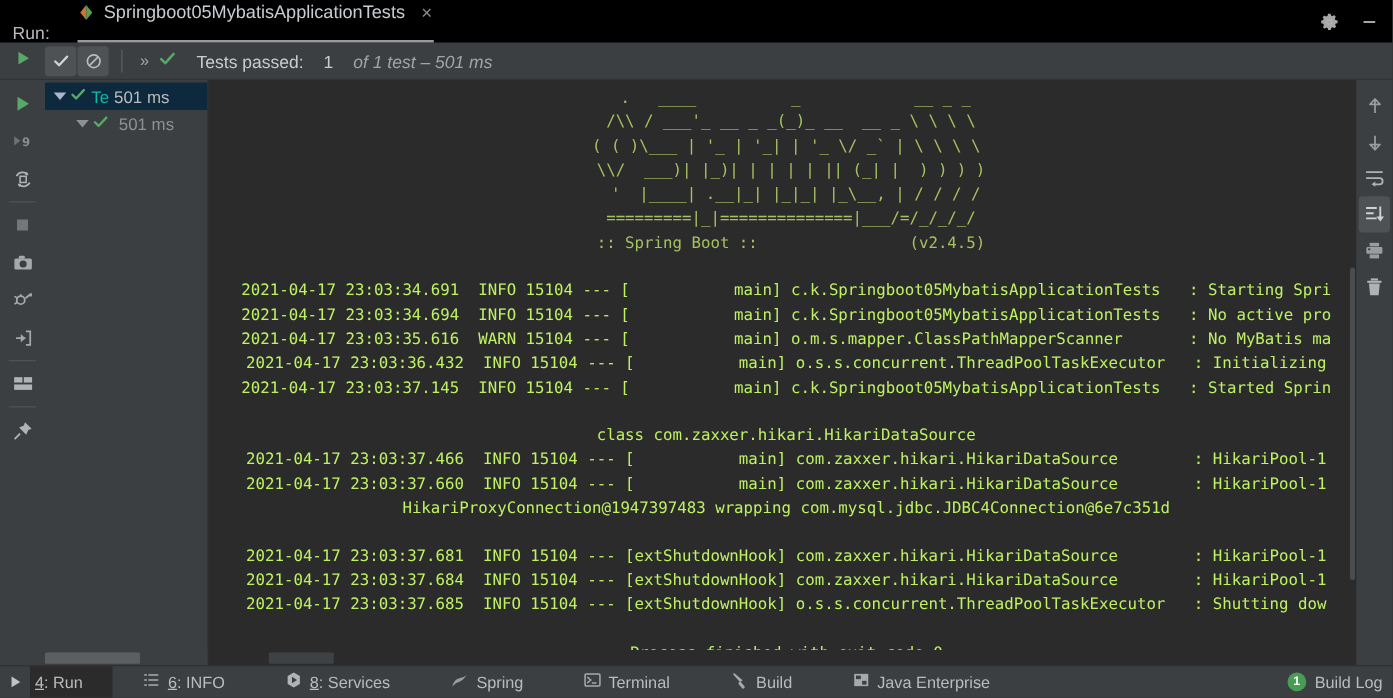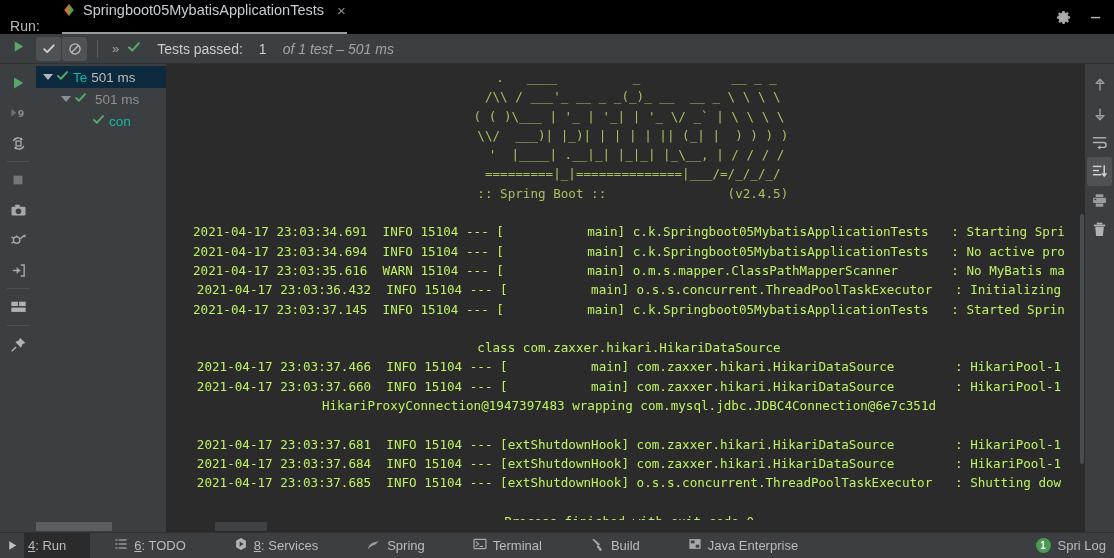--- a/index.html
+++ b/index.html
@@ -361,28 +361,20 @@
           </span>
         <span class="tree-check">
           <svg width="13" height="13" viewBox="0 0 16 16">
               <path d="M2.4 8.4 L6 12 L13.6 3.8" stroke="#59a869" stroke-width="2.3" fill="none" stroke-linecap="round" stroke-linejoin="round"></path>
             </svg>
         </span>
         <span class="tree-label dim"></span>
         <span class="tree-time dim">501 ms</span>
       </div>
 
-      <div class="tree-row" style="padding-left:56px;">
-        <span class="tree-check">
-          <svg width="13" height="13" viewBox="0 0 16 16">
-              <path d="M2.4 8.4 L6 12 L13.6 3.8" stroke="#59a869" stroke-width="2.3" fill="none" stroke-linecap="round" stroke-linejoin="round"></path>
-            </svg>
-        </span>
-        <span class="tree-label">con</span>
-      </div>
 
     </div>
     <div class="tree-hscroll">
       <div class="thumb"></div>
     </div>
   </div>
 
   <div class="console-wrap">
     <div class="console">
       <div class="console-text" id="console-text"><span class="ln banner">  .   ____          _            __ _ _</span><span class="ln banner"> /\\ / ___'_ __ _ _(_)_ __  __ _ \ \ \ \</span><span class="ln banner">( ( )\___ | '_ | '_| | '_ \/ _` | \ \ \ \</span><span class="ln banner"> \\/  ___)| |_)| | | | | || (_| |  ) ) ) )</span><span class="ln banner">  '  |____| .__|_| |_|_| |_\__, | / / / /</span><span class="ln banner"> =========|_|==============|___/=/_/_/_/</span><span class="ln banner"> :: Spring Boot ::                (v2.4.5)</span><span class="ln logline">&nbsp;</span><span class="ln logline">2021-04-17 23:03:34.691  INFO 15104 --- [           main] c.k.Springboot05MybatisApplicationTests   : Starting Spri</span><span class="ln logline">2021-04-17 23:03:34.694  INFO 15104 --- [           main] c.k.Springboot05MybatisApplicationTests   : No active pro</span><span class="ln logline">2021-04-17 23:03:35.616  WARN 15104 --- [           main] o.m.s.mapper.ClassPathMapperScanner       : No MyBatis ma</span><span class="ln logline">2021-04-17 23:03:36.432  INFO 15104 --- [           main] o.s.s.concurrent.ThreadPoolTaskExecutor   : Initializing</span><span class="ln logline">2021-04-17 23:03:37.145  INFO 15104 --- [           main] c.k.Springboot05MybatisApplicationTests   : Started Sprin</span><span class="ln logline">&nbsp;</span><span class="ln logline">class com.zaxxer.hikari.HikariDataSource</span><span class="ln logline">2021-04-17 23:03:37.466  INFO 15104 --- [           main] com.zaxxer.hikari.HikariDataSource        : HikariPool-1</span><span class="ln logline">2021-04-17 23:03:37.660  INFO 15104 --- [           main] com.zaxxer.hikari.HikariDataSource        : HikariPool-1</span><span class="ln logline">HikariProxyConnection@1947397483 wrapping com.mysql.jdbc.JDBC4Connection@6e7c351d</span><span class="ln logline">&nbsp;</span><span class="ln logline">2021-04-17 23:03:37.681  INFO 15104 --- [extShutdownHook] com.zaxxer.hikari.HikariDataSource        : HikariPool-1</span><span class="ln logline">2021-04-17 23:03:37.684  INFO 15104 --- [extShutdownHook] com.zaxxer.hikari.HikariDataSource        : HikariPool-1</span><span class="ln logline">2021-04-17 23:03:37.685  INFO 15104 --- [extShutdownHook] o.s.s.concurrent.ThreadPoolTaskExecutor   : Shutting dow</span><span class="ln logline">&nbsp;</span><span class="ln logline">Process finished with exit code 0</span></div>
@@ -457,21 +449,21 @@
     <span>
       <svg width="14" height="14" viewBox="0 0 16 16">
         <rect x="1.6" y="2.6" width="2.4" height="1.6" fill="#9a9d9f"></rect>
           <rect x="5.4" y="2.6" width="9" height="1.6" fill="#9a9d9f"></rect>
         <rect x="1.6" y="7.2" width="2.4" height="1.6" fill="#9a9d9f"></rect>
           <rect x="5.4" y="7.2" width="9" height="1.6" fill="#9a9d9f"></rect>
         <rect x="1.6" y="11.8" width="2.4" height="1.6" fill="#9a9d9f"></rect>
           <rect x="5.4" y="11.8" width="9" height="1.6" fill="#9a9d9f"></rect>
       </svg>
     </span>
-    <span><u>6</u><span>: TODO</span></span>
+    <span><u>6</u><span>: INFO</span></span>
   </div>
 
   <div class="sb-item">
     <span>
       <svg width="14" height="14" viewBox="0 0 16 16">
         <path d="M8 1.2 L13.6 4.4 V11.6 L8 14.8 L2.4 11.6 V4.4 Z" fill="#b0b3b5"></path>
         <path d="M6.4 5 L11 8 L6.4 11 Z" fill="#3c3f41"></path>
       </svg>
     </span>
     <span><u>8</u><span>: Services</span></span>
@@ -514,15 +506,15 @@
         <rect x="1.6" y="2.4" width="12.8" height="11.2" fill="#a6a9ab"></rect>
         <rect x="3.2" y="4" width="4.4" height="3.2" fill="#3c3f41"></rect>
         <rect x="8.8" y="8.8" width="4" height="3.4" fill="#3c3f41"></rect>
       </svg>
     </span>
     <span>Java Enterprise</span>
   </div>
 
   <div class="sb-right">
     <span class="badge-1">1</span>
-    <span>Spri Log</span>
+    <span>Build Log</span>
   </div>
 </div>
 
 </body></html>

